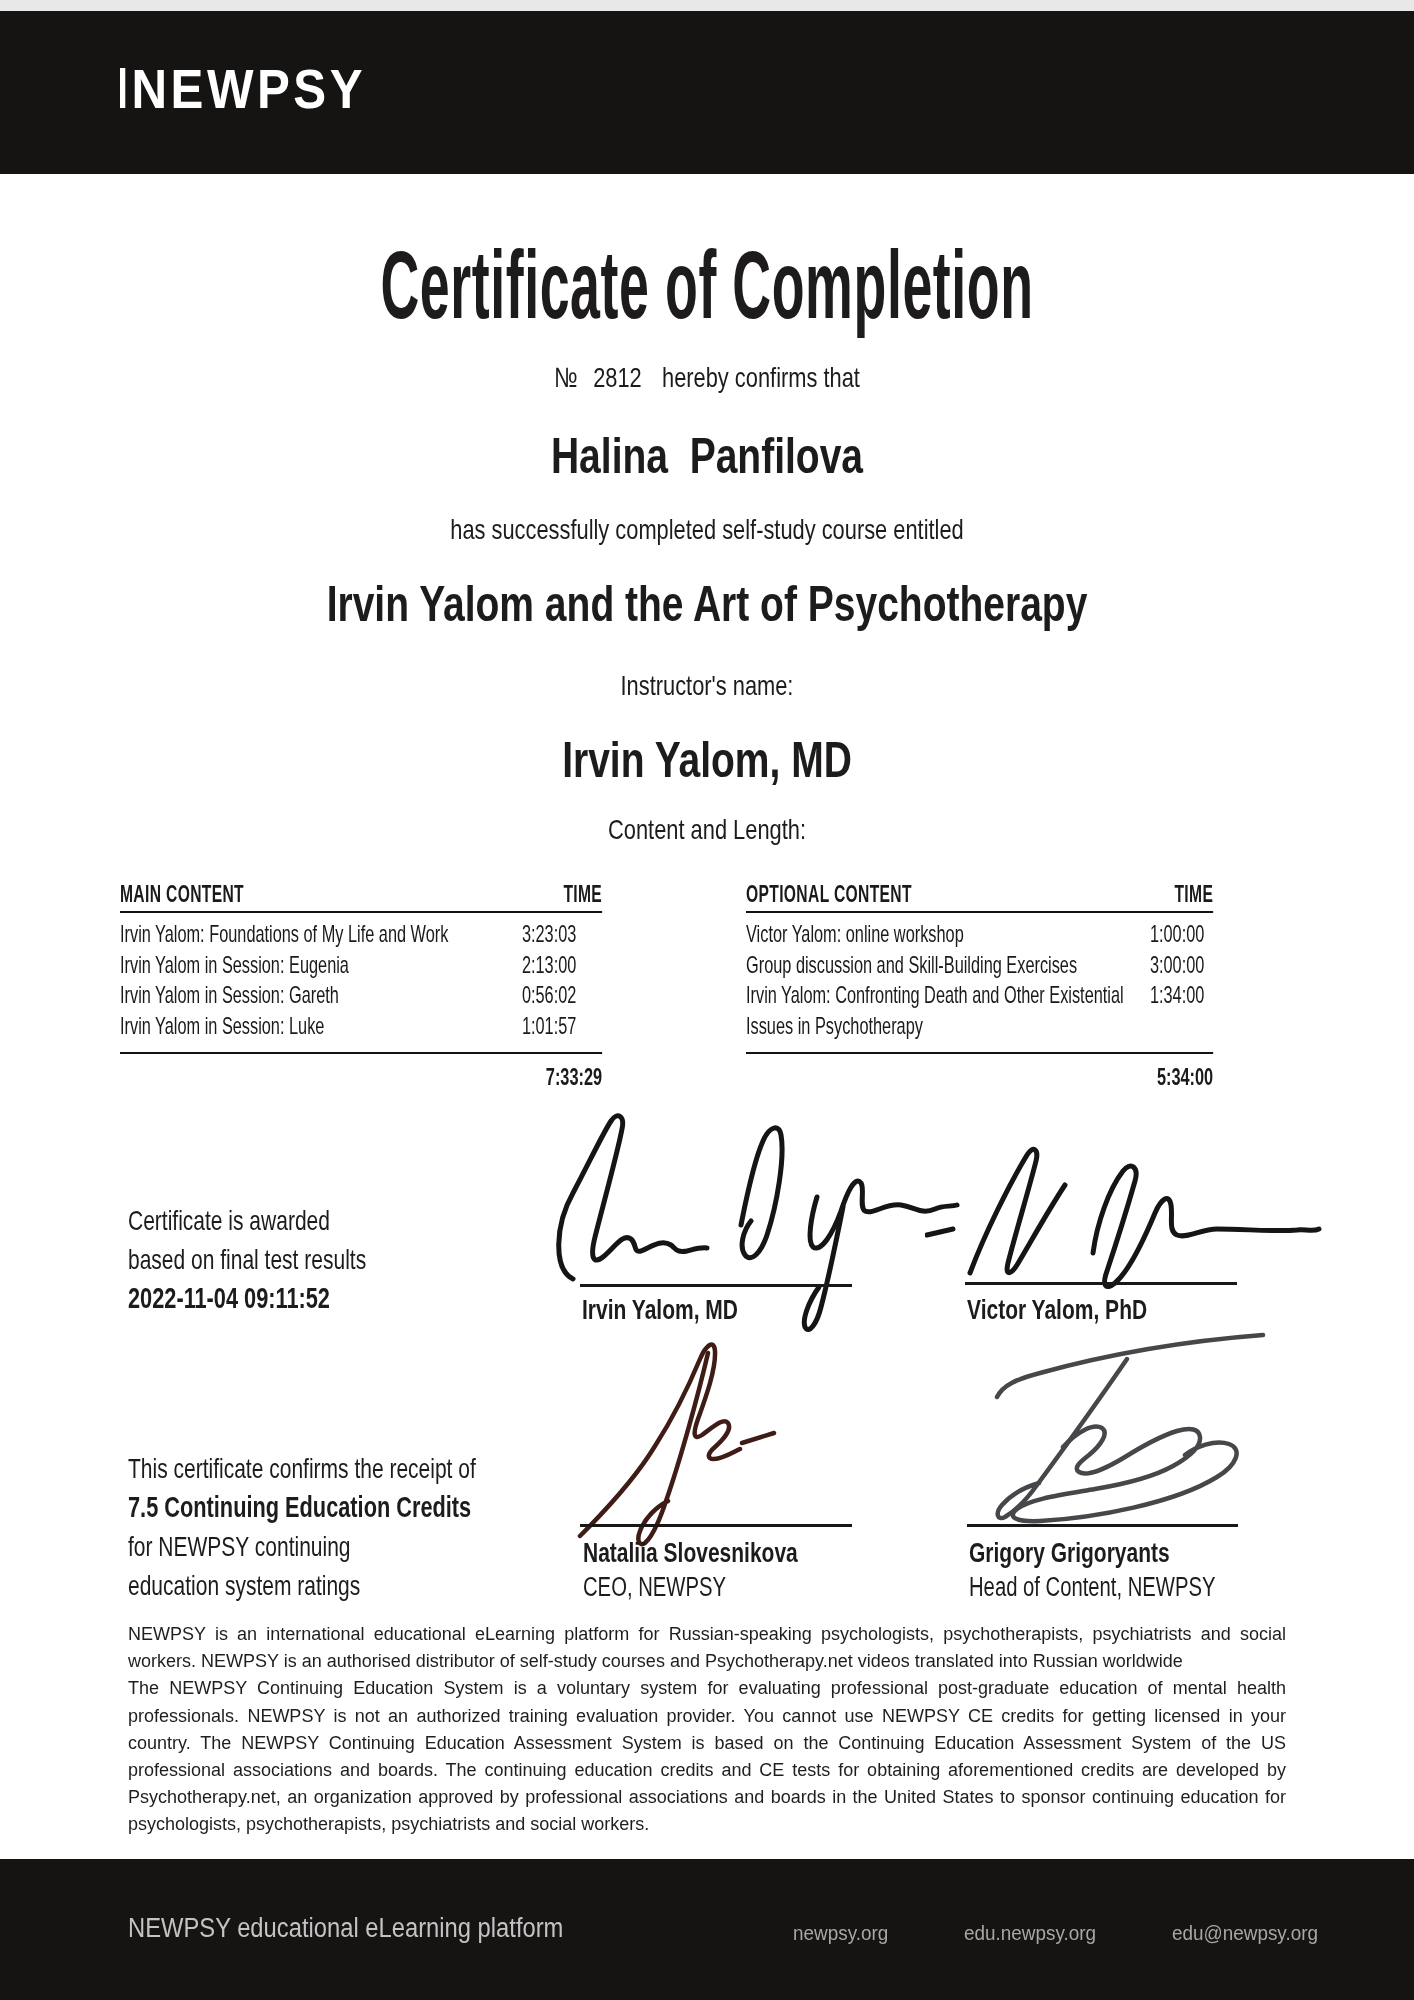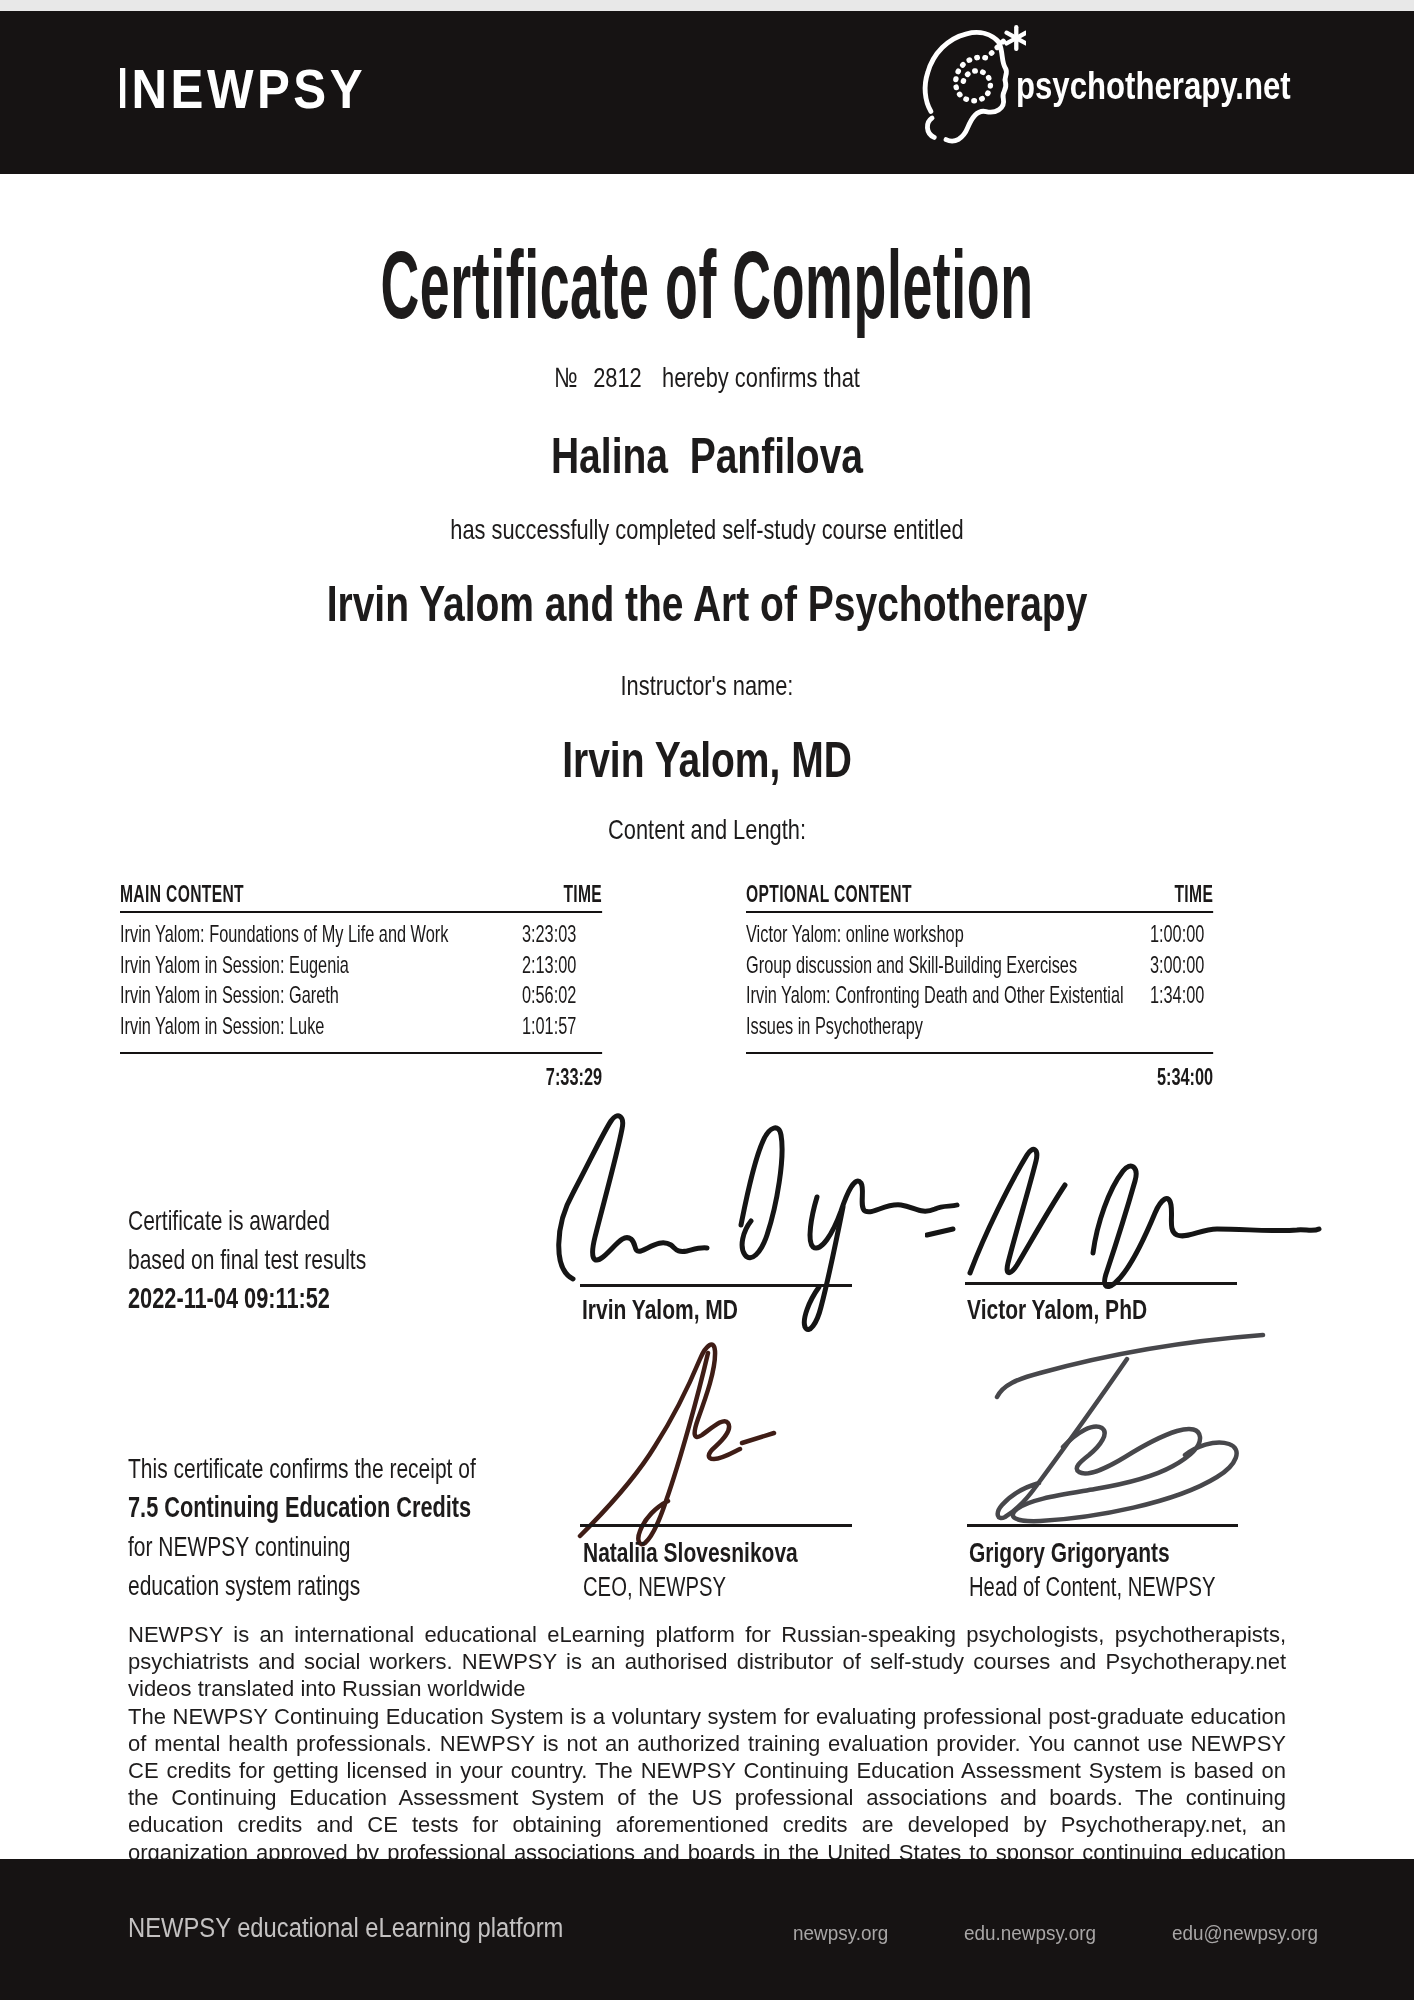--- a/index.html
+++ b/index.html
@@ -61,54 +61,39 @@
   .noteB { top:1438px; }
 
   
   .sig-line { position:absolute; height:2.5px; background:#191717; }
   .sig-name { position:absolute; font-size:28px; font-weight:bold; transform:scaleX(.75);
               transform-origin:0 0; white-space:nowrap; }
   .sig-role { position:absolute; font-size:27px; transform:scaleX(.75); transform-origin:0 0; white-space:nowrap; }
   .sig-svg { position:absolute; }
 
   
-  .fineprint { position:absolute; left:128px; top:1610px; width:1158px; font-size:22px;
+  .fineprint { position:absolute; left:128px; top:1610px; width:1158px; font-size:18px;
                line-height:27.2px; text-align:justify; color:#1f1d1d; }
   .fineprint p { margin:0; }
 
   
   .foot-text { position:absolute; left:128px; top:1902px; color:#c4c2c2; font-size:27px;
                transform:scaleX(.88); transform-origin:0 0; white-space:nowrap; }
   .foot-link { position:absolute; top:1910px; color:#a8a6a6; font-size:21px;
                transform:scaleX(.9); transform-origin:0 0; white-space:nowrap; text-decoration:none; }
   .fl1 { left:793px; } .fl2 { left:964px; } .fl3 { left:1172px; }
 </style>
 </head>
 <body>
 
 <div class="page">
 
   <div class="band top">
     <div class="brand"><span class="brand-bar"></span><span>NEWPSY</span></div>
 
-    <div class="partner">
-      <svg class="sig-svg" style="left:0;top:0" width="108" height="132" viewBox="0 0 100 122" fill="none" stroke="#ffffff" stroke-linecap="round" stroke-linejoin="round">
-        <path d="M12,80 C6,70 5,56 9,44 C14,26 28,12 45,8 C57,5 68,8 75,16" stroke-width="4.5"></path>
-        <path d="M75,16 C79,25 77,34 81,40 C84,45 79,48 81,53 C83,60 77,62 79,68 C81,78 71,82 63,80 C55,78 50,85 46,95 C42,105 34,110 26,106" stroke-width="4.5"></path>
-        <path d="M13,86 C7,90 7,100 15,104" stroke-width="4.5"></path>
-        <path d="M42,52 c3,-11 17,-13 23,-4 c6,10 -2,22 -13,22 c-13,0 -20,-11 -16,-24 c4,-13 19,-20 32,-14" stroke-width="5" stroke-dasharray="0.5 7"></path>
-        <path d="M68,26 L80,14" stroke-width="5" stroke-dasharray="0.5 7"></path>
-        <g stroke-width="4">
-          <path d="M91,2 L91,22"></path>
-          <path d="M82,7 L100,17"></path>
-          <path d="M100,7 L82,17"></path>
-        </g>
-      </svg>
-      <div class="partner-text">psychotherapy.net</div>
-    </div>
   </div>
 
   <div class="cline title">Certificate of Completion</div>
 
   <div class="cline numline">
     <span>№</span><span class="num">2812</span><span>hereby confirms that</span>
   </div>
 
   <div class="cline bigname recipient">Halina  Panfilova</div>
   <div class="cline small completed">has successfully completed self-study course entitled</div>

